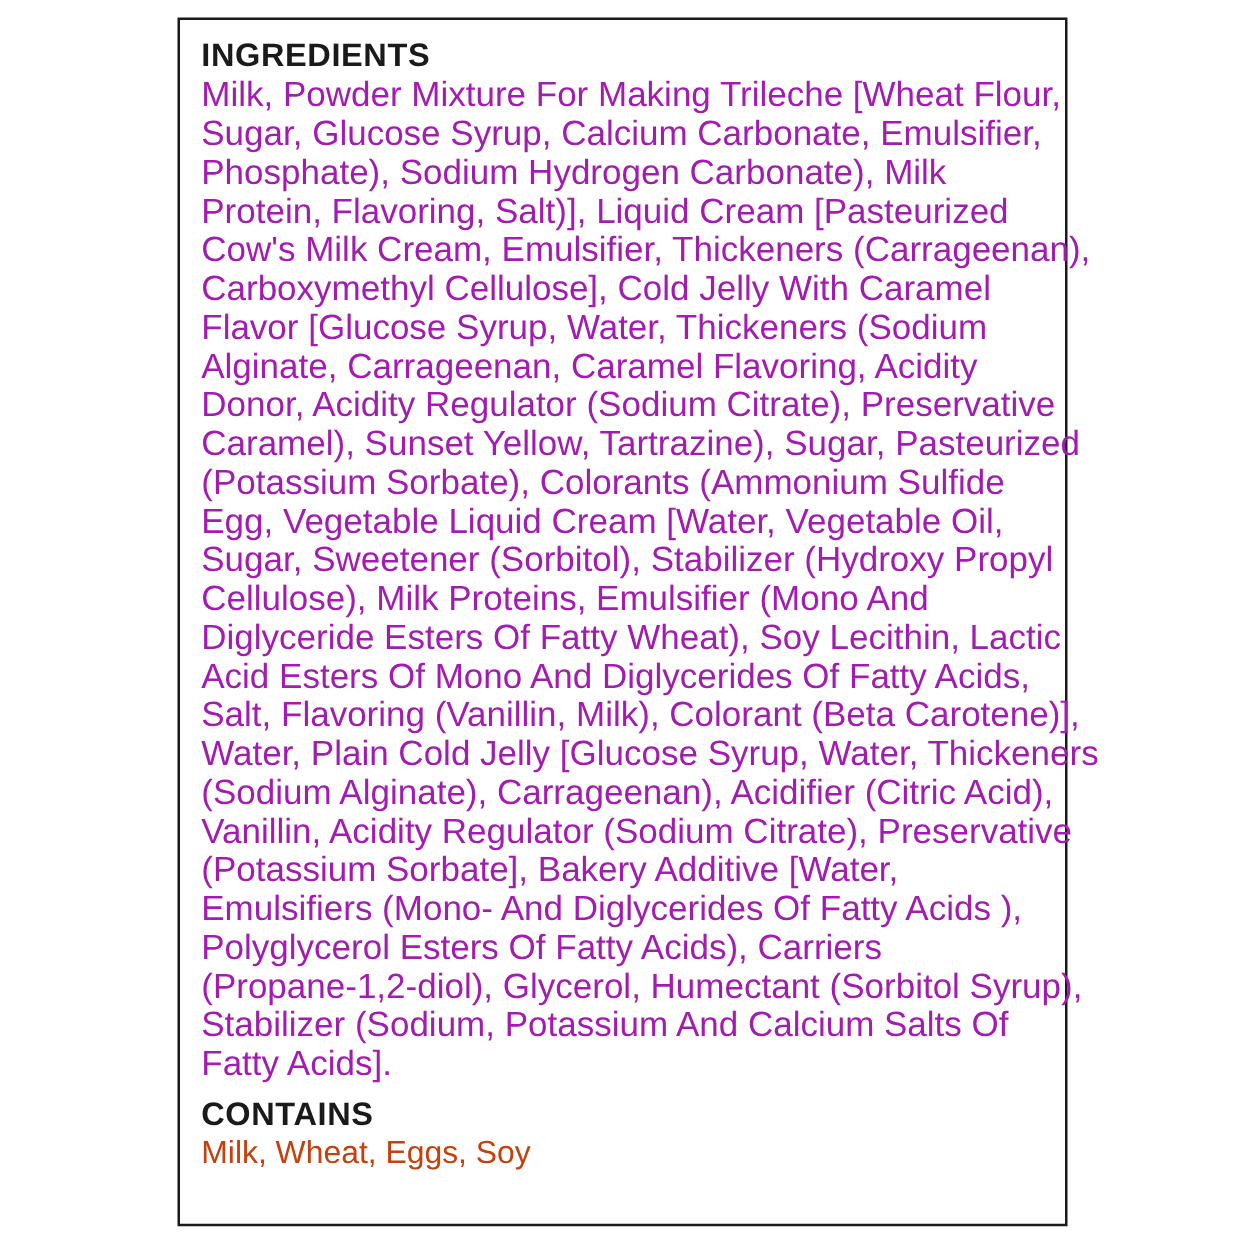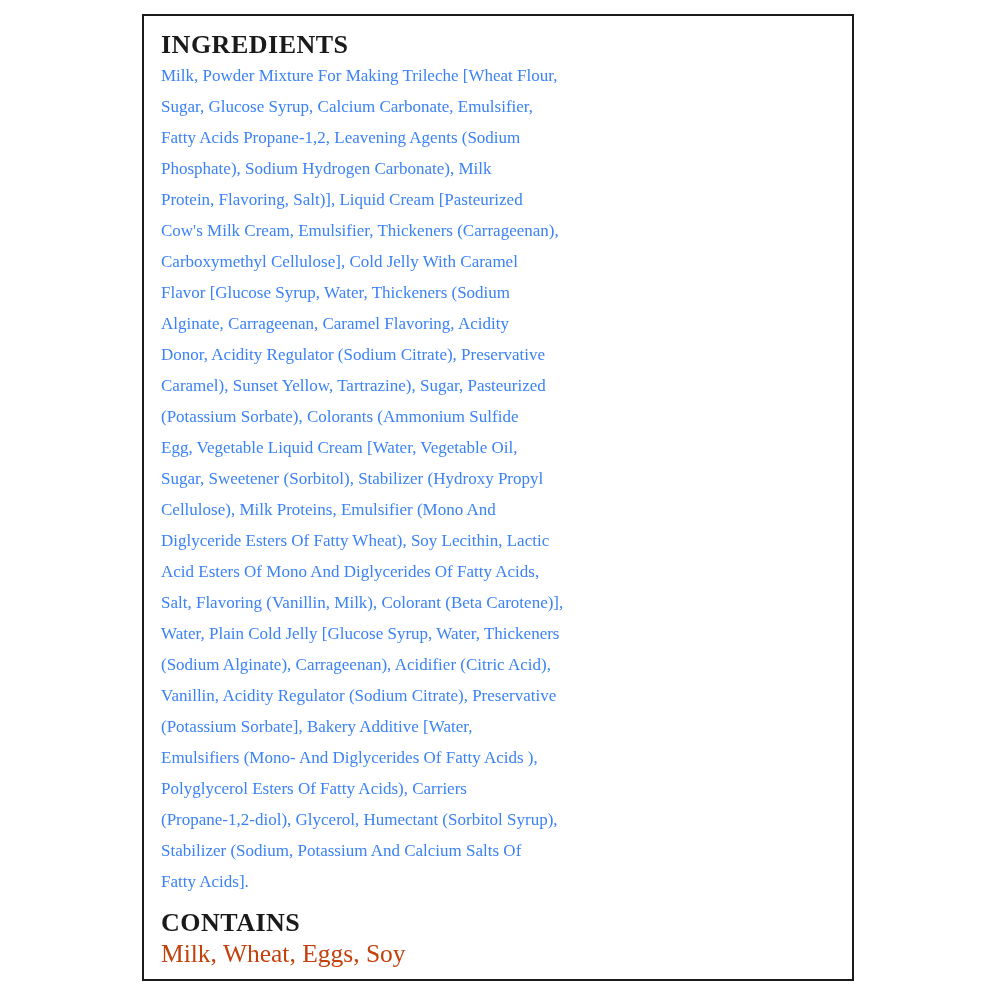--- a/index.html
+++ b/index.html
@@ -21,38 +21,37 @@
     position: absolute;
     left: 142px;
     top: 14px;
     width: 712px;
     height: 967px;
     border: 2px solid #1a1a1a;
     background: #ffffff;
     box-sizing: border-box;
     padding: 13px 8px 0 17px;
     color: #1f1f1f;
-    font-family: Liberation Serif, serif;
   }
   .section-heading {
     font-weight: bold;
     font-size: 26px;
     line-height: 31px;
     letter-spacing: 0.5px;
     color: #1a1a1a;
     margin: 0;
   }
   .ingredients-lines {
     margin: 0;
   }
   .ing-line {
-    font-size: 17px;
+    font-size: 28px;
     line-height: 31px;
     white-space: nowrap;
-    color: #3b82f6;
+    color: #a21caf;
     letter-spacing: 0px;
   }
   .contains-heading {
     margin-top: 10px;
   }
   .contains-line {
     font-size: 25.5px;
     line-height: 31px;
     white-space: nowrap;
     color: #c2410c;
@@ -62,21 +61,20 @@
 <body>
 
 <div class="stage">
   <div class="label-box">
 
     <div class="section-heading">INGREDIENTS</div>
 
     <div class="ingredients-lines">
       <div class="ing-line">Milk, Powder Mixture For Making Trileche [Wheat Flour,</div>
       <div class="ing-line">Sugar, Glucose Syrup, Calcium Carbonate, Emulsifier,</div>
-      <div class="ing-line">Fatty Acids Propane-1,2, Leavening Agents (Sodium</div>
       <div class="ing-line">Phosphate), Sodium Hydrogen Carbonate), Milk</div>
       <div class="ing-line">Protein, Flavoring, Salt)], Liquid Cream [Pasteurized</div>
       <div class="ing-line">Cow's Milk Cream, Emulsifier, Thickeners (Carrageenan),</div>
       <div class="ing-line">Carboxymethyl Cellulose], Cold Jelly With Caramel</div>
       <div class="ing-line">Flavor [Glucose Syrup, Water, Thickeners (Sodium</div>
       <div class="ing-line">Alginate, Carrageenan, Caramel Flavoring, Acidity</div>
       <div class="ing-line">Donor, Acidity Regulator (Sodium Citrate), Preservative</div>
       <div class="ing-line">Caramel), Sunset Yellow, Tartrazine), Sugar, Pasteurized</div>
       <div class="ing-line">(Potassium Sorbate), Colorants (Ammonium Sulfide</div>
       <div class="ing-line">Egg, Vegetable Liquid Cream [Water, Vegetable Oil,</div>

